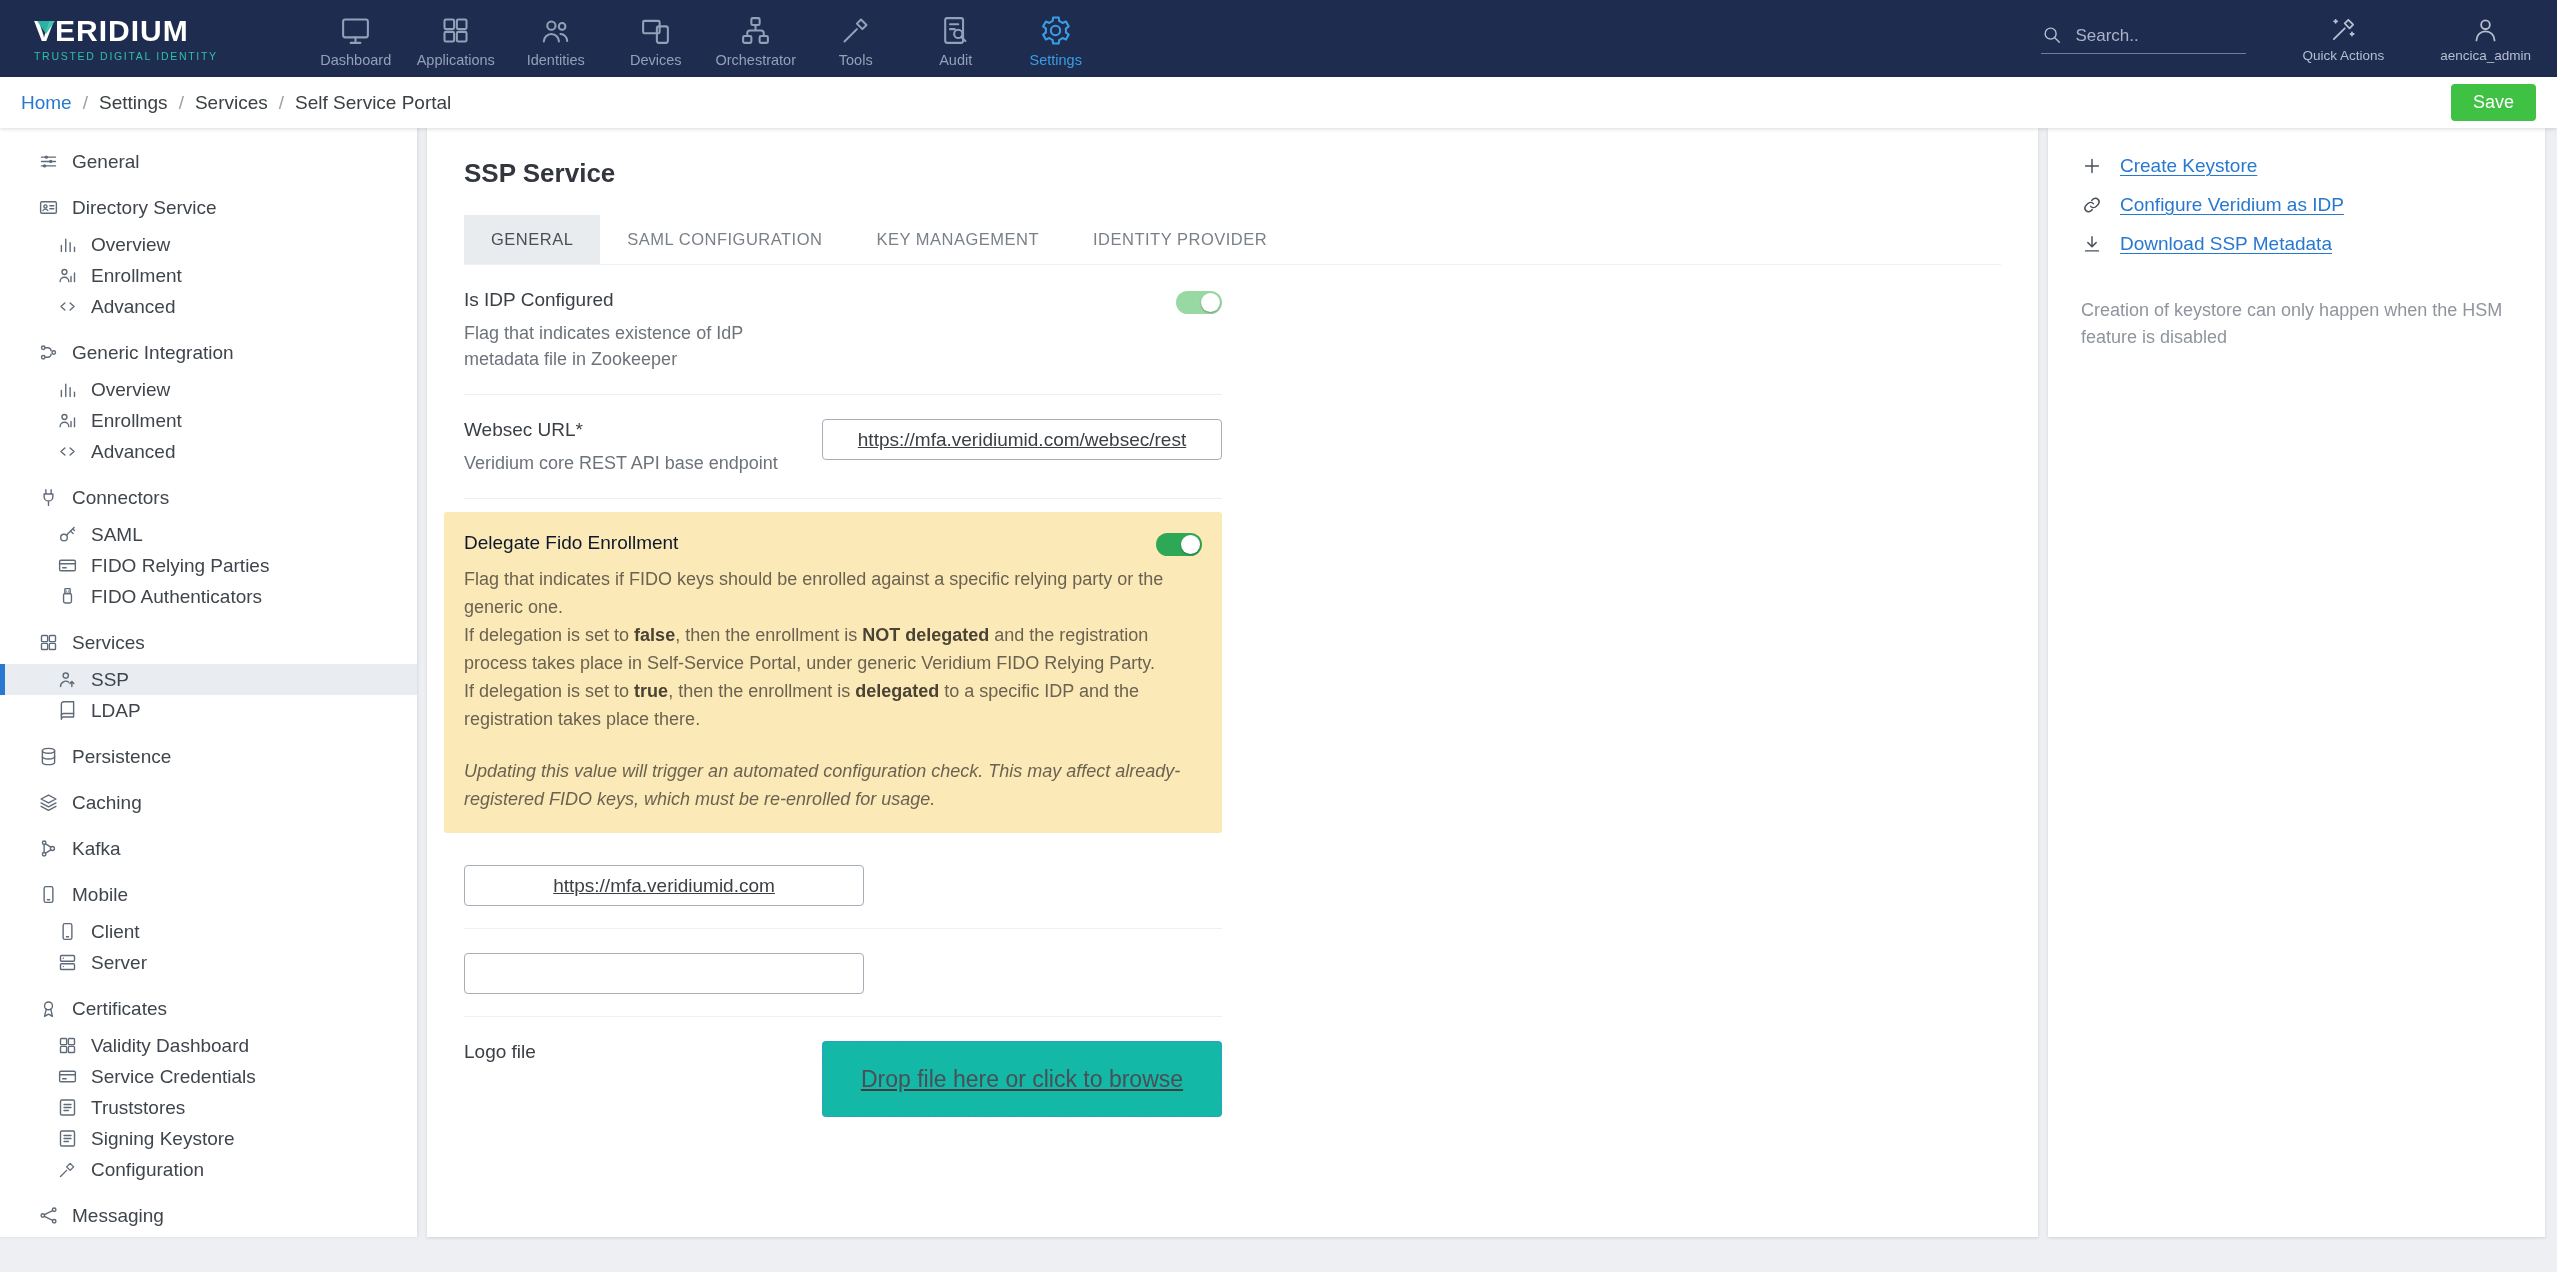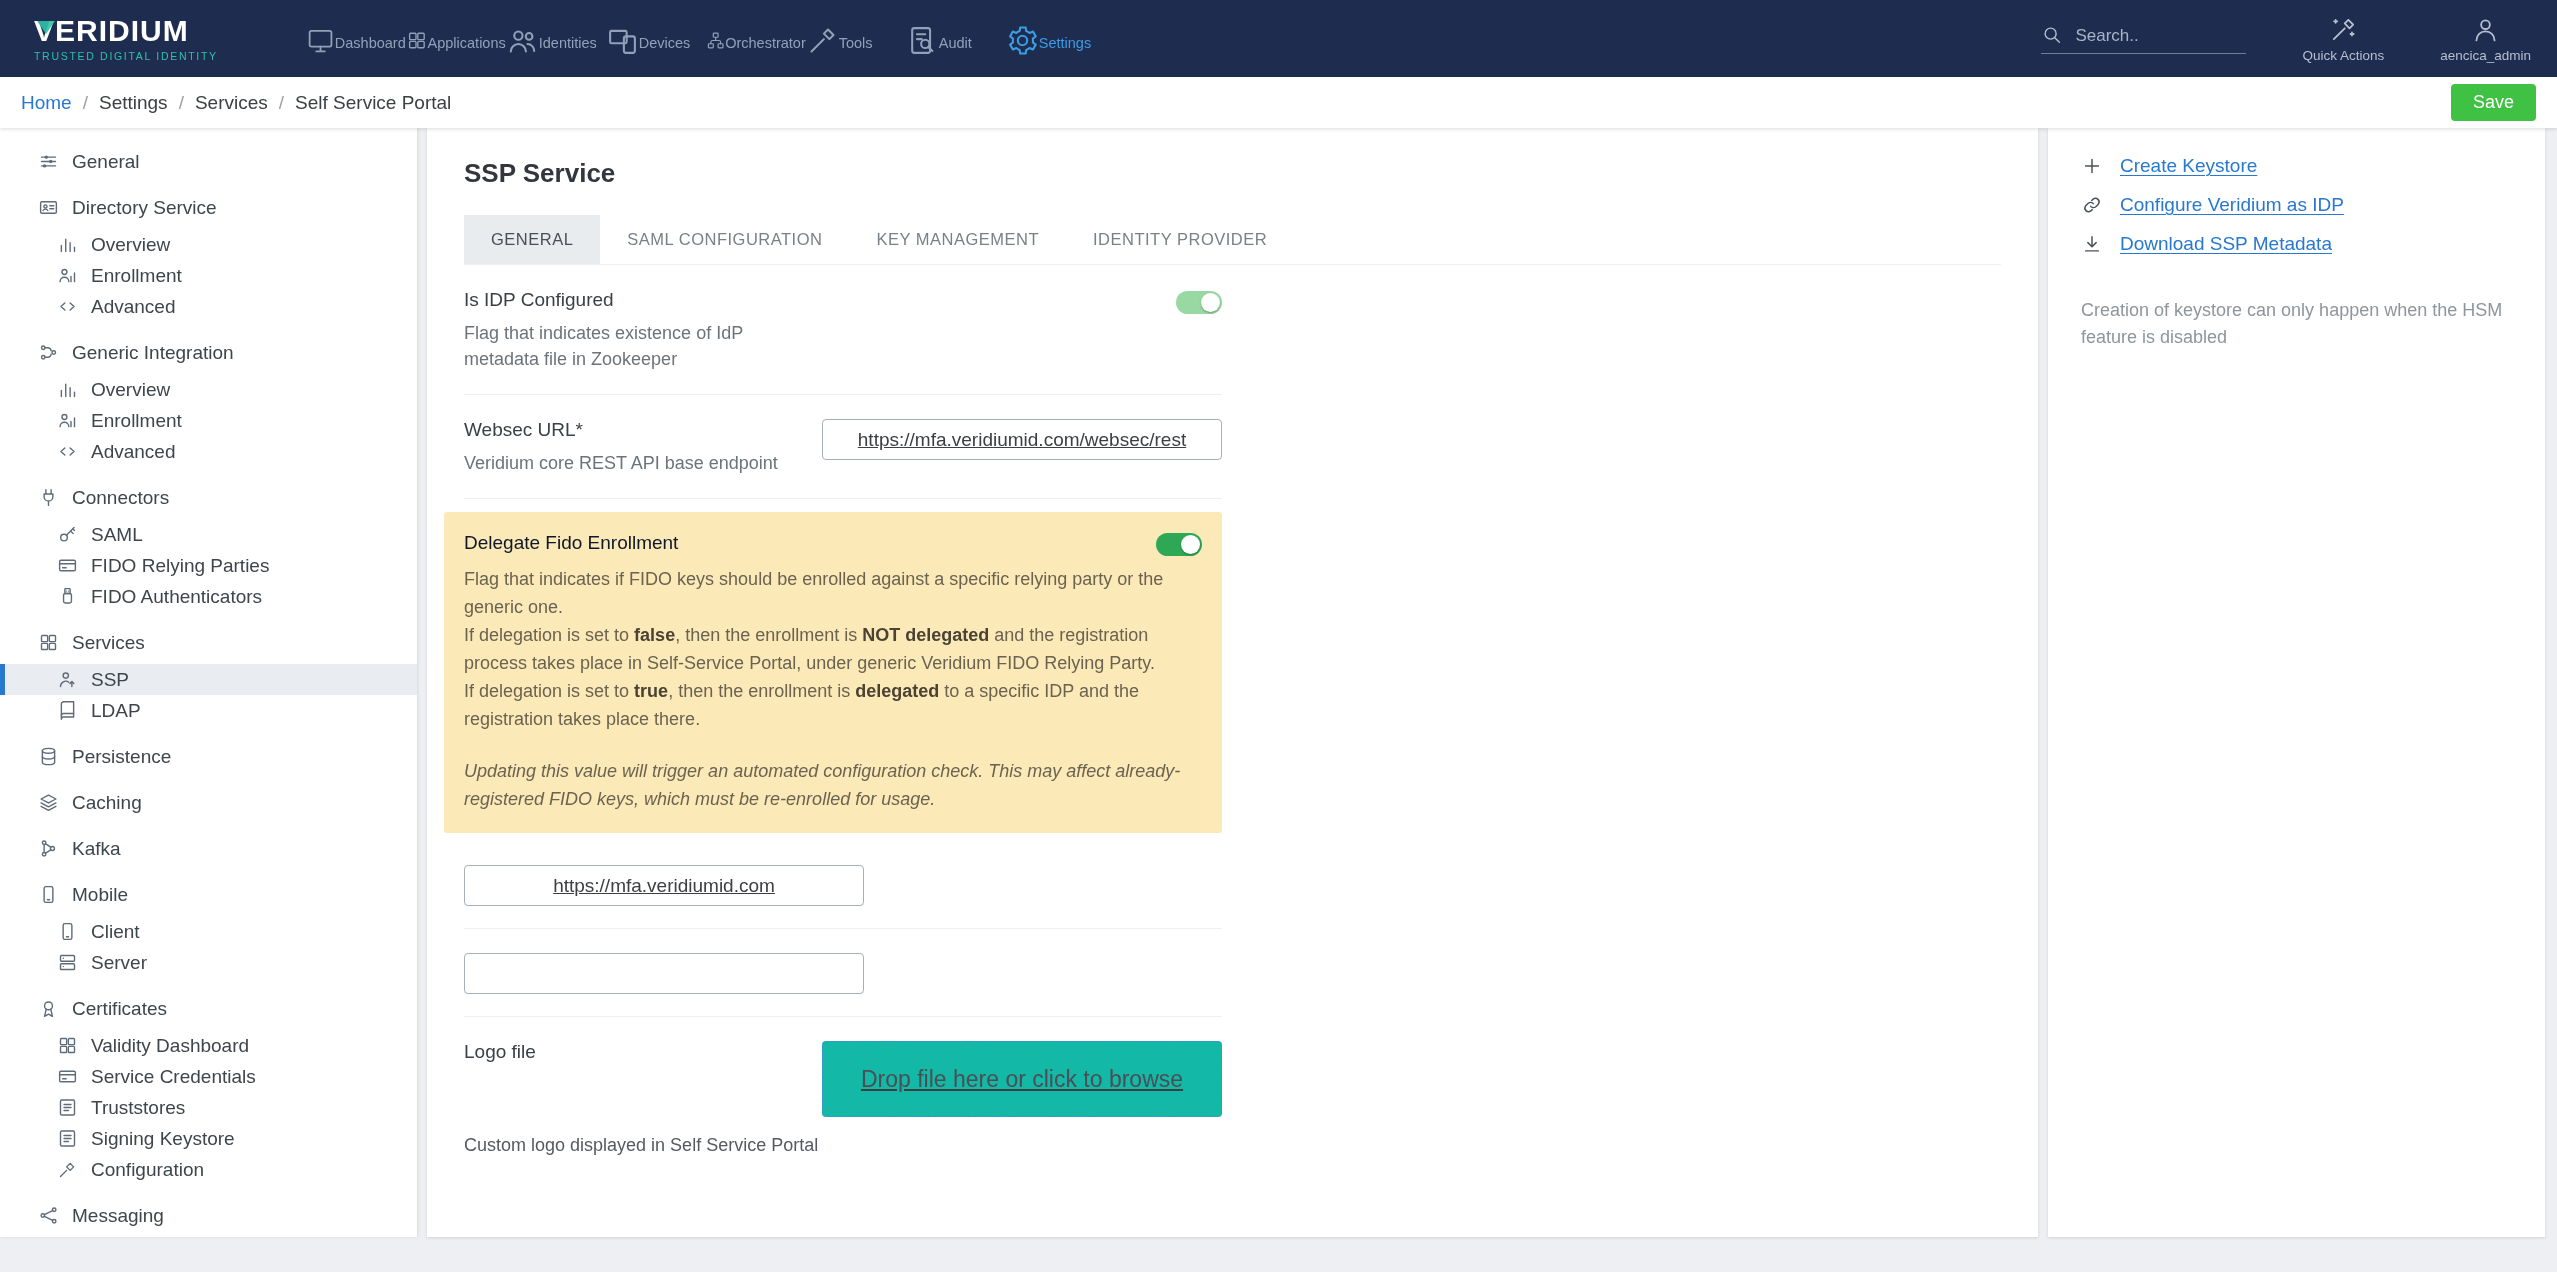--- a/index.html
+++ b/index.html
@@ -7,21 +7,21 @@
     font-family:"Liberation Sans",sans-serif;color:#3c4043;}
 
   
   .navbar{height:77px;background:#1e2c4f;display:flex;align-items:center;}
   .logo{margin-left:34px;display:flex;flex-direction:column;line-height:1;flex:none;}
   .logo-title{font-size:30px;font-weight:bold;color:#fff;letter-spacing:1px;position:relative;}
   .logo-title::before{content:"";position:absolute;left:3px;top:5px;width:0;height:0;
     border-left:9px solid transparent;border-right:9px solid transparent;border-top:13px solid #2fc0a8;opacity:.9;}
   .logo-tag{font-size:10.5px;color:#2fc0a8;letter-spacing:1.7px;margin-top:5px;}
   .nav-menu{display:flex;margin-left:88px;}
-  .nav-item{width:100px;display:flex;flex-direction:row;align-items:center;cursor:pointer;padding-top:4px;text-align:right;}
+  .nav-item{width:100px;display:flex;flex-direction:column;align-items:center;cursor:pointer;padding-top:4px;text-align:right;}
   .nicon{width:33px;height:33px;color:#93a0b8;display:block;}
   .nlabel{font-size:14.5px;margin-top:5px;color:#93a0b8;white-space:nowrap;}
   .nav-item.active .nicon,.nav-item.active .nlabel{color:#3b9de4;}
   .nav-right{margin-left:auto;display:flex;align-items:center;margin-right:26px;}
   .search-box{display:flex;align-items:flex-end;border-bottom:1px solid #6f7d99;padding-bottom:7px;width:205px;}
   .search-box .nicon{width:22px;height:22px;margin-right:12px;color:#b6bfd0;flex:none;}
   .search-input{background:transparent;border:none;outline:none;color:#d6dce8;font-size:17px;width:155px;font-family:inherit;}
   .search-input::placeholder{color:#aab3c6;}
   .mini{display:flex;flex-direction:column;align-items:center;margin-left:56px;cursor:pointer;}
   .mini .nicon{width:29px;height:29px;color:#b6bfd0;}
@@ -572,21 +572,20 @@
       <div class="frow nob" style="padding-bottom:4px;">
         <div class="flabels">
           <div class="flabel">Logo file</div>
         </div>
         <div class="fctrl">
           <div class="dropzone">
             <span>Drop file here or click to browse</span>
           </div>
         </div>
       </div>
-      <div class="fnote">Custom logo displayed in Self Service Portal</div>
 
     </div>
   </div>
 
   <div class="card right-card">
     <div>
         <div class="raction">
           <span class="ricon" data-icon="plus-icon">
             <svg viewBox="0 0 24 24" aria-hidden="true">
               <path d="M12 5v14M5 12h14"></path>

